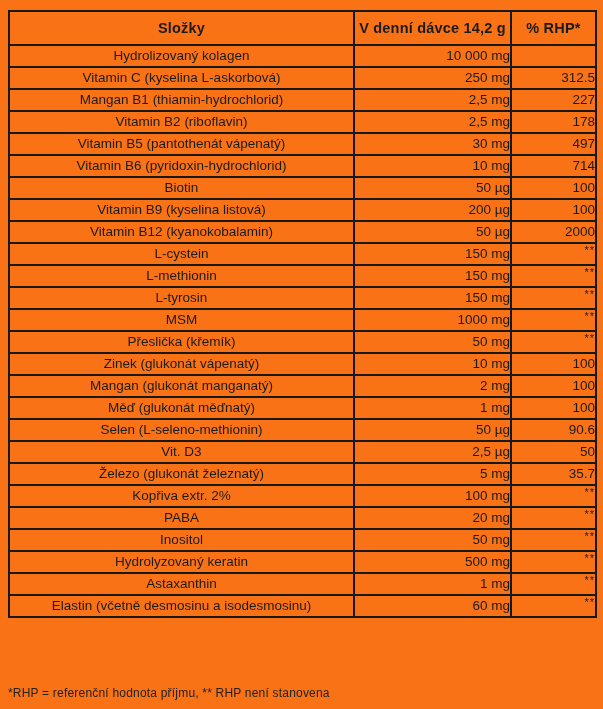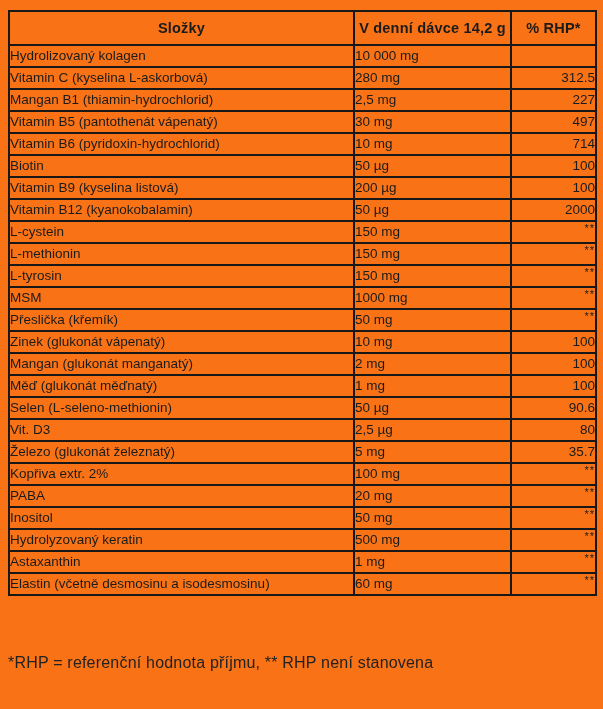--- a/index.html
+++ b/index.html
@@ -35,34 +35,34 @@
     font-size: 14.5px;
     font-weight: bold;
     text-align: center;
     letter-spacing: 0.2px;
   }
   table.facts td {
     height: 20px;
     font-size: 13.5px;
     line-height: 20px;
   }
-  td.cell-name  { text-align: left;  padding-left: 28px; }
-  td.cell-amount{ padding-right: 12px; }
+  td.cell-name  { text-align: center;  padding-left: 28px; }
+  td.cell-amount{ text-align: right; padding-right: 12px; }
   td.cell-rhp   { text-align: right; padding-right: 8px; }
   td .stars {
     font-size: 11px;
     position: relative;
     top: -4px;
     letter-spacing: 1px;
   }
   .footnote {
     position: absolute;
     left: 8px;
-    top: 654px;
-    font-size: 16px;
+    top: 686px;
+    font-size: 12px;
     color: #222222;
     letter-spacing: 0.2px;
   }
 </style>
 </head>
 <body>
 
 <div class="page">
   <table class="facts">
     <colgroup>
@@ -78,29 +78,34 @@
       </tr>
     </thead>
     <tbody id="rows-body">
         <tr>
           <td class="cell-name">Hydrolizovaný kolagen</td>
           <td class="cell-amount">10 000 mg</td>
           <td class="cell-rhp"></td>
         </tr>
         <tr>
           <td class="cell-name">Vitamin C (kyselina L-askorbová)</td>
-          <td class="cell-amount">280 mg</td>
+          <td class="cell-amount">250 mg</td>
           <td class="cell-rhp">312.5</td>
         </tr>
         <tr>
           <td class="cell-name">Mangan B1 (thiamin-hydrochlorid)</td>
           <td class="cell-amount">2,5 mg</td>
           <td class="cell-rhp">227</td>
         </tr>
         <tr>
+          <td class="cell-name">Vitamin B2 (riboflavin)</td>
+          <td class="cell-amount">2,5 mg</td>
+          <td class="cell-rhp">178</td>
+        </tr>
+        <tr>
           <td class="cell-name">Vitamin B5 (pantothenát vápenatý)</td>
           <td class="cell-amount">30 mg</td>
           <td class="cell-rhp">497</td>
         </tr>
         <tr>
           <td class="cell-name">Vitamin B6 (pyridoxin-hydrochlorid)</td>
           <td class="cell-amount">10 mg</td>
           <td class="cell-rhp">714</td>
         </tr>
         <tr>
@@ -159,21 +164,21 @@
           <td class="cell-rhp">100</td>
         </tr>
         <tr>
           <td class="cell-name">Selen (L-seleno-methionin)</td>
           <td class="cell-amount">50 µg</td>
           <td class="cell-rhp">90.6</td>
         </tr>
         <tr>
           <td class="cell-name">Vit. D3</td>
           <td class="cell-amount">2,5 µg</td>
-          <td class="cell-rhp">80</td>
+          <td class="cell-rhp">50</td>
         </tr>
         <tr>
           <td class="cell-name">Železo (glukonát železnatý)</td>
           <td class="cell-amount">5 mg</td>
           <td class="cell-rhp">35.7</td>
         </tr>
         <tr>
           <td class="cell-name">Kopřiva extr. 2%</td>
           <td class="cell-amount">100 mg</td>
           <td class="cell-rhp"><span class="stars">**</span></td>

